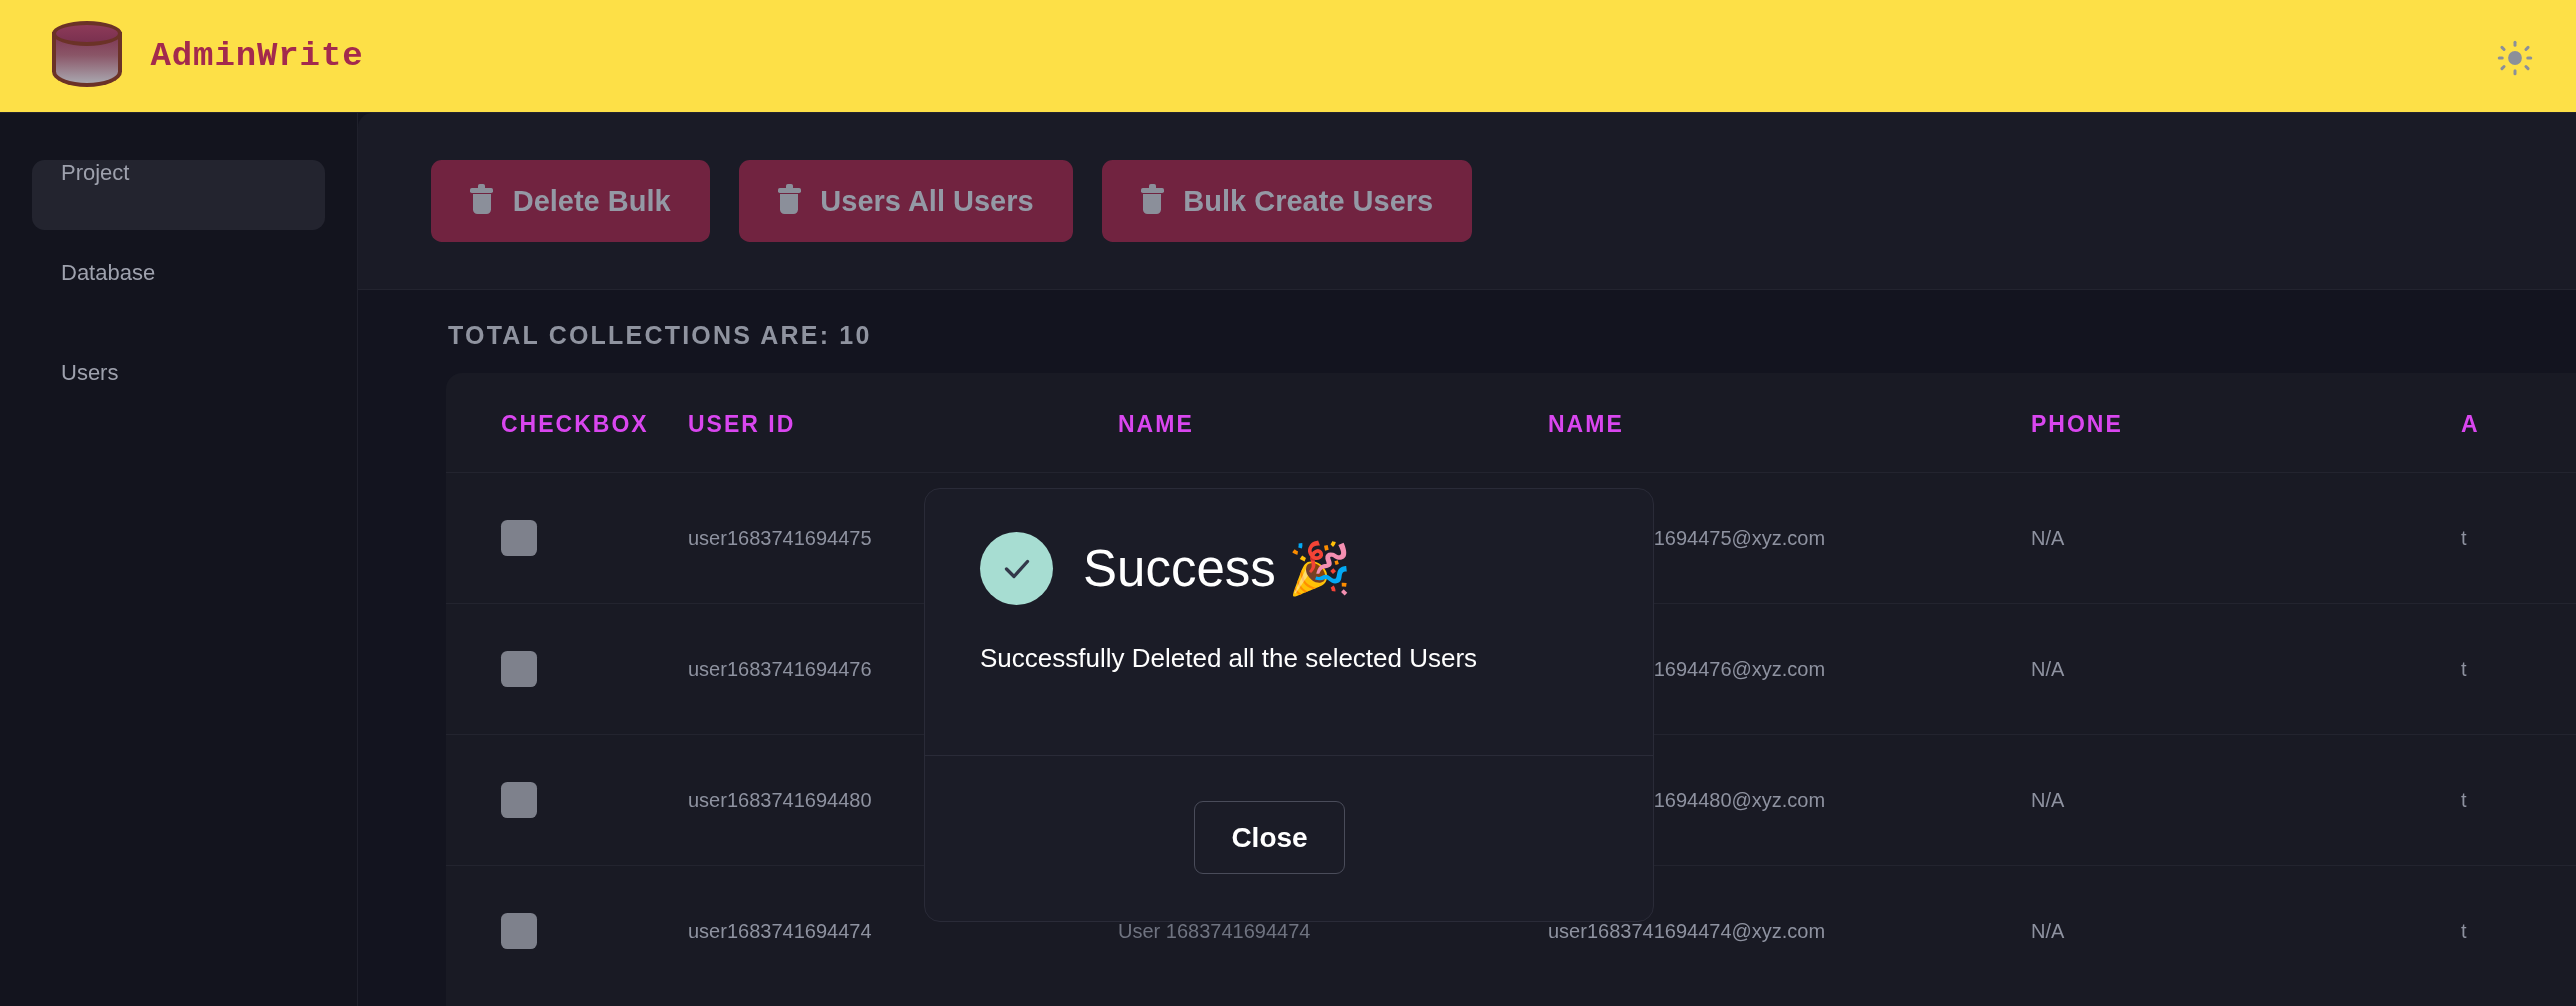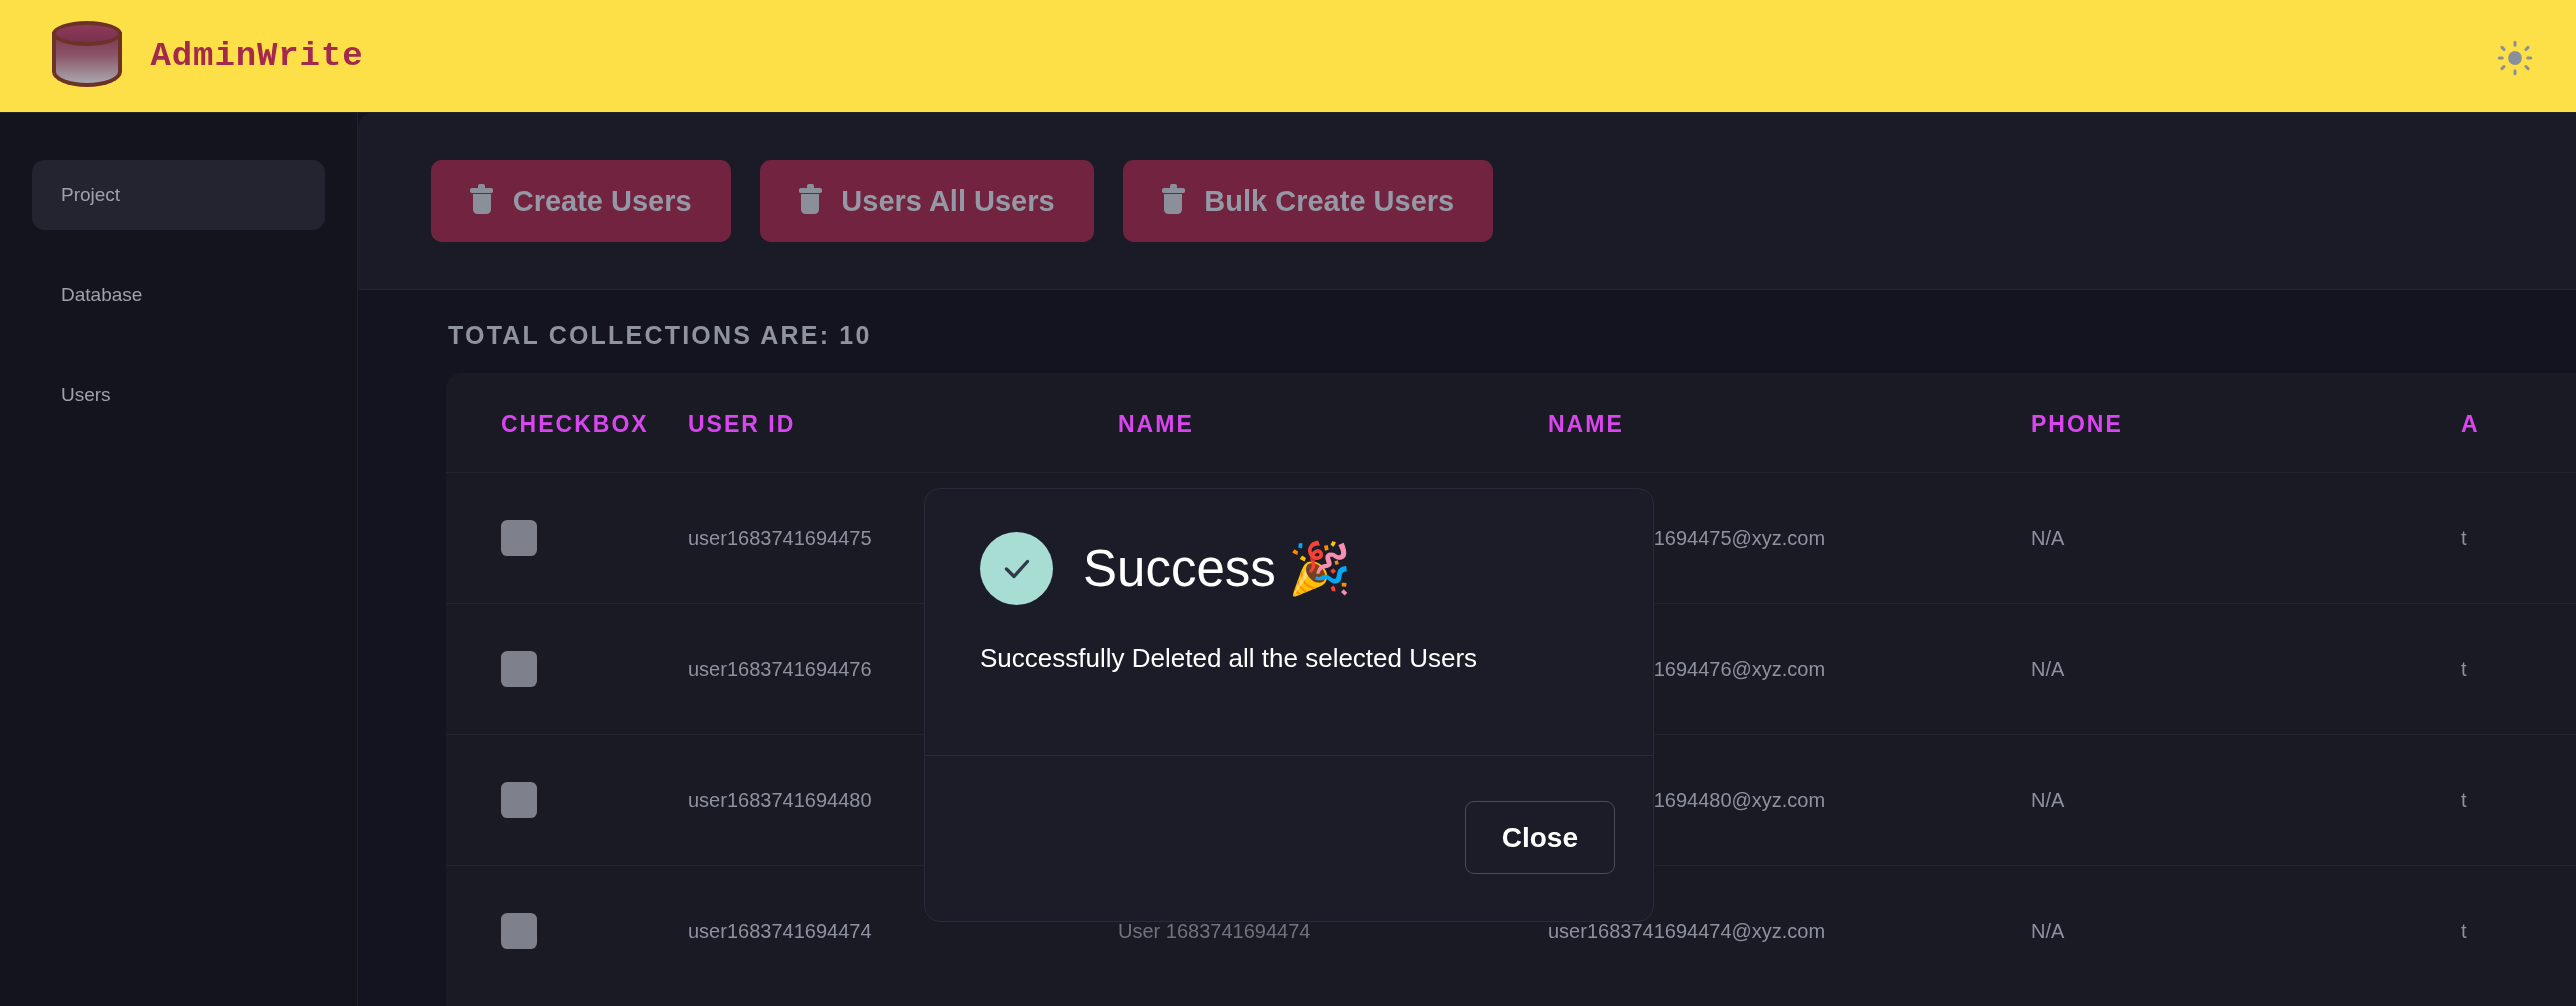--- a/index.html
+++ b/index.html
@@ -50,25 +50,25 @@
   .sidebar {
     position: absolute; left: 0; top: 0;
     width: 358px; height: 893px;
     background: #13141e;
     border-right: 0.9px solid #20212c;
     padding-top: 47px;
   }
   .nav-item {
     margin: 0 32px 30px 32px;
     height: 70px;
-    display: flex; align-items: center;
+    display: flex; 
     padding-left: 29px;
     border-radius: 12.5px;
     color: #9ea1ad;
-    font-size: 19px;
+    font-size: 22px;
     cursor: pointer;
   }
   .nav-item.active { background: #23242f; }
 
   .content {
     position: absolute; left: 358px; top: 0;
     width: 2218px; height: 893px;
     background: #13141f;
   }
 
@@ -176,23 +176,23 @@
   }
   .modal-msg {
     padding: 38px 55px 0 55px;
     color: #ffffff; font-size: 26px;
   }
   .modal-divider {
     position: absolute; left: 0; top: 266px;
     width: 100%; height: 0.9px; background: #2a2b38;
   }
   .modal-foot {
-    position: absolute; left: 17px; bottom: 0;
+    position: absolute; left: 8px; bottom: 0;
     width: 100%; height: 167px;
-    display: flex; align-items: center; justify-content: flex-end;
+    display: flex; align-items: center; justify-content: center;
     padding-right: 55px;
   }
   .btn-close {
     background: transparent;
     border: 0.9px solid #4a4c5a;
     border-radius: 9px;
     color: #ffffff;
     font-size: 28px; font-weight: bold;
     padding: 19.7px 36px;
     cursor: pointer;
@@ -239,21 +239,21 @@
     </div>
   </nav>
 
   <main class="content">
 
     <div class="toolbar">
       <button class="btn-danger">
         <span class="trash">
             <i></i>
           </span>
-        <span>Create Users</span>
+        <span>Delete Bulk</span>
       </button>
       <button class="btn-danger">
         <span class="trash">
             <i></i>
           </span>
         <span>Users All Users</span>
       </button>
       <button class="btn-danger">
         <span class="trash">
             <i></i>

